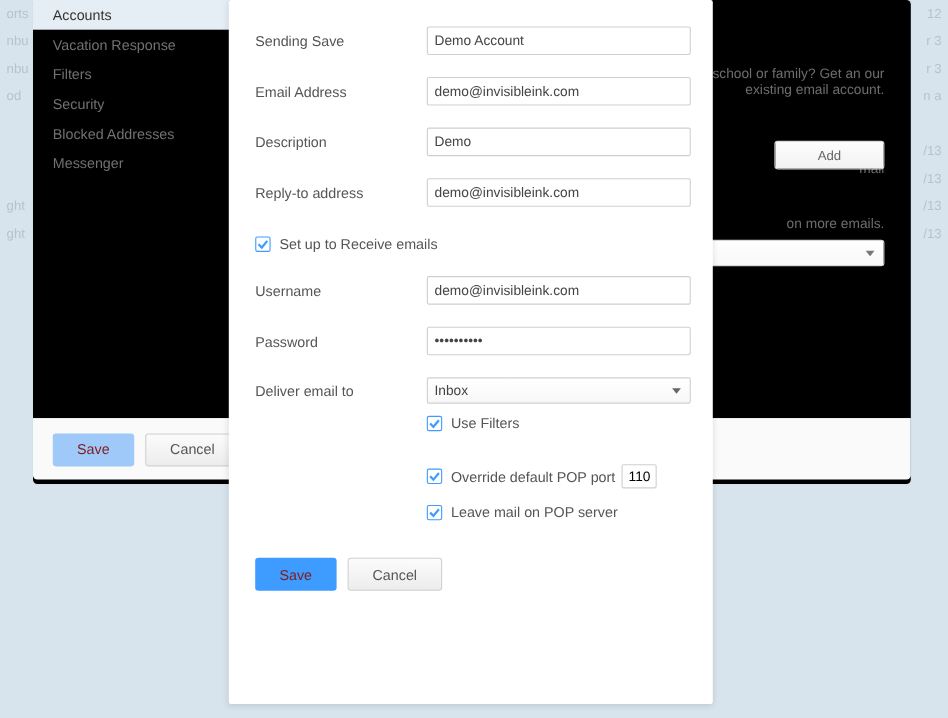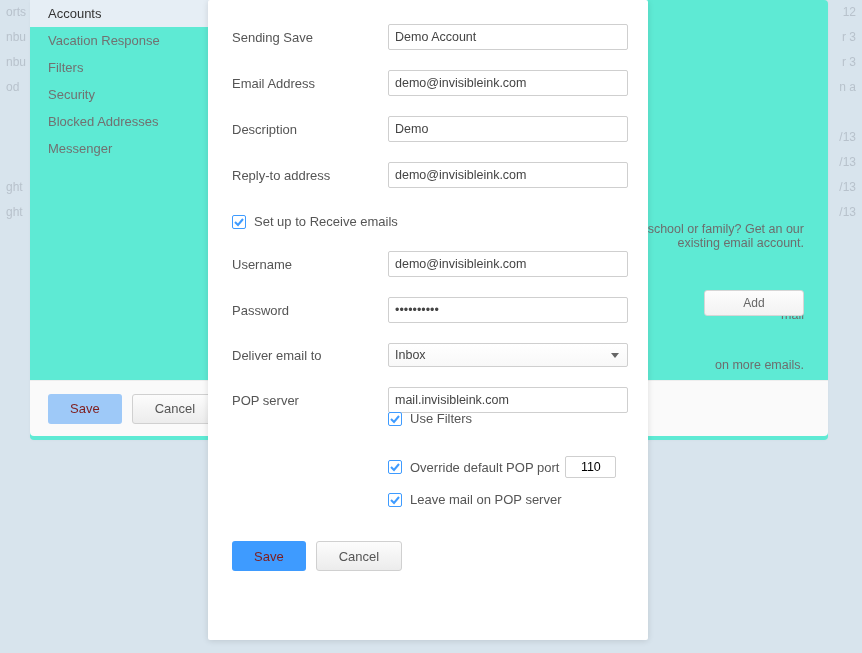--- a/index.html
+++ b/index.html
@@ -30,26 +30,25 @@
     padding: 0 6px;
   }
 
   
   .panel {
     position: absolute;
     left: 30px;
     width: 798px;
     top: 0;
     height: 440px;
-    background: #5eead4;
+    background: #000000;
     border-radius: 4px;
     z-index: 1;
     display: flex;
     box-shadow: 0 0 3px rgba(0,0,0,0.04);
-    flex-direction: column;
   }
 
   .sidebar {
     width: 180px;
     border-right: 1px solid #eee;
     padding: 0 0 0 0;
   }
   .sidebar-item {
     display: block;
     padding: 6px 18px;
@@ -227,21 +226,21 @@
   }
   .chk.grey { border-color: #999; }
   .chk svg { width: 10px; height: 10px; }
 
   .sub-options {
     margin-left: 156px;
     margin-top: -10px;
   }
   .sub-options .check-line { margin: 5px 0; }
   .port-input {
-    width: 51px;
+    width: 32px;
     height: 22px;
     border: 1px solid #cfcfcf;
     border-radius: 2px;
     font-size: 12.5px;
     text-align: center;
     margin-left: 6px;
   }
 
   .modal-actions { margin-top: 34px; display: flex; }
 </style>
@@ -355,24 +354,20 @@
 
   <div class="form-row">
     <div class="form-label">Deliver email to</div>
     <div class="select-wrap">
       <select class="form-select">
         <option>Inbox</option>
       </select>
     </div>
   </div>
 
-  <div class="form-row" style="margin-bottom:8px;">
-    <div class="form-label">POP server</div>
-    <input class="form-input" value="mail.invisibleink.com" style="">
-  </div>
 
   <div class="sub-options">
     <div class="check-line">
       <span class="chk">
         <svg viewBox="0 0 10 10">
             <polyline points="1,5 4,8 9,2" fill="none" stroke="#3e9bff" stroke-width="2"></polyline>
           </svg>
       </span>
       <span>Use Filters</span>
     </div>

